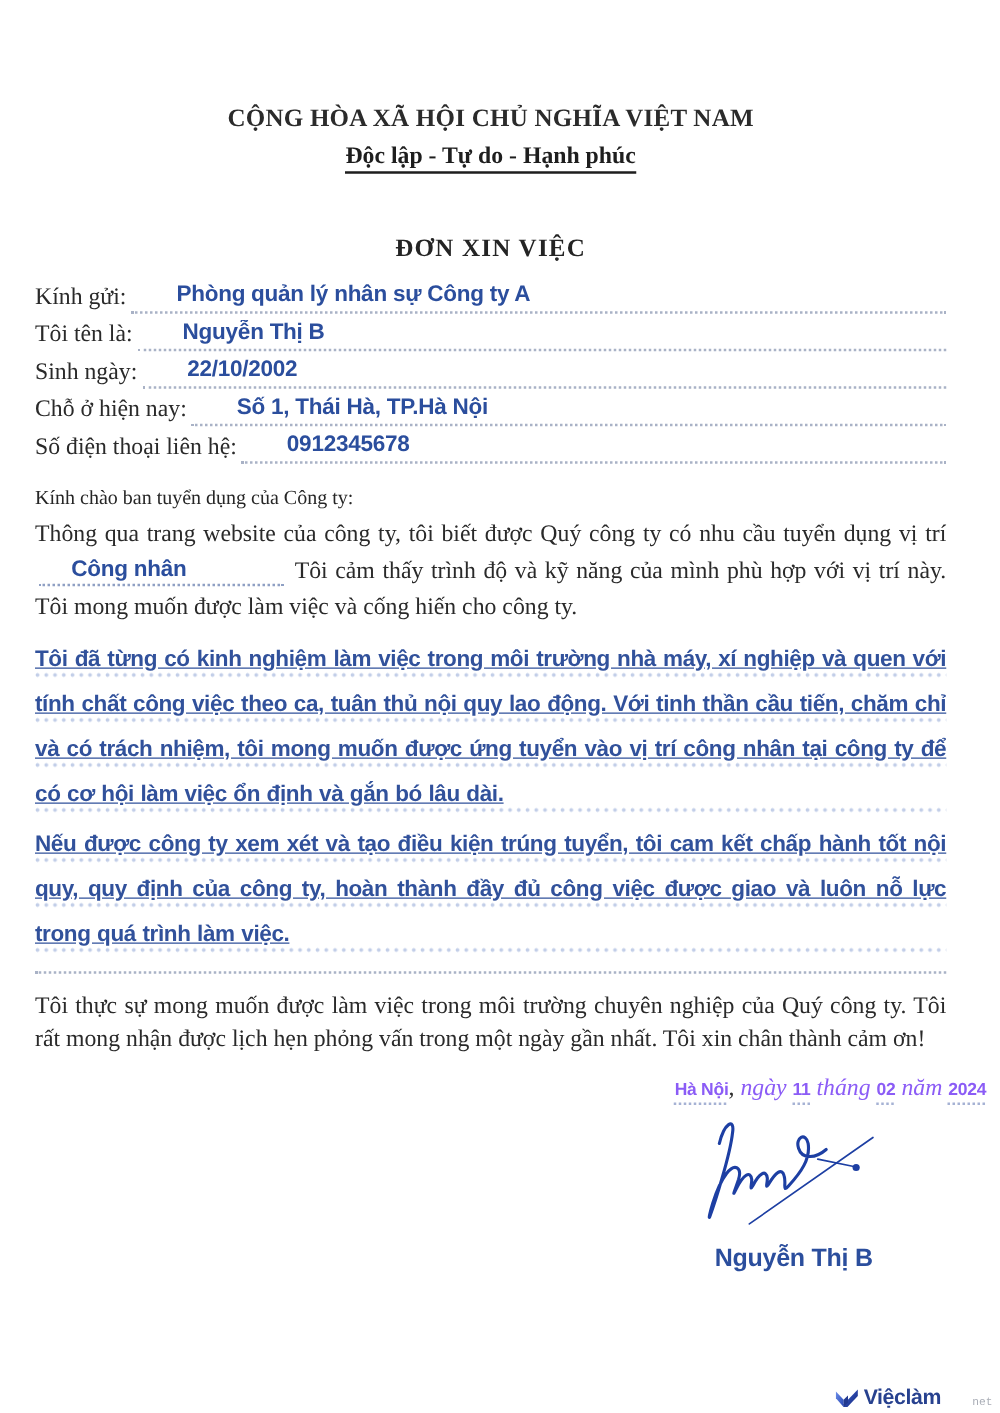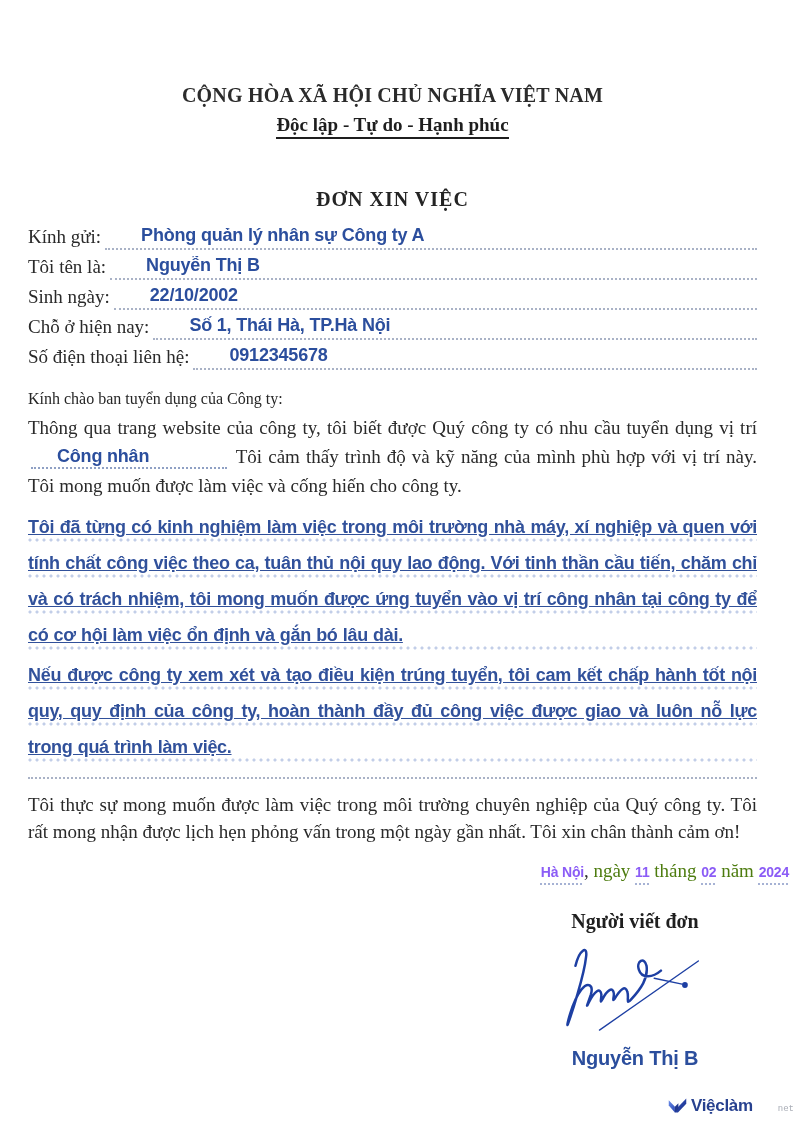--- a/index.html
+++ b/index.html
@@ -142,21 +142,21 @@
   .date-blue {
     font-family: "Liberation Sans", sans-serif;
     font-weight: 700;
     font-size: 14px;
     letter-spacing: -0.2px;
     color: #8b5cf6;
     text-decoration: underline dotted rgba(150,165,205,0.85);
     text-decoration-thickness: 2px;
     text-underline-offset: 6px;
   }
-  .date-serif-italic { color: #4d7c0f; }
+  .date-serif-italic { font-style: italic; color: #8b5cf6; }
   .date-sep { color: #2e2e2e; }
   .sign-block {
     width: 320px;
     margin-left: auto;
     margin-right: -38px;
     text-align: center;
   }
   .signer-title {
     margin-top: 28px;
     font-weight: bold;
@@ -169,23 +169,23 @@
     font-family: "Liberation Sans", sans-serif;
     font-weight: 700;
     font-size: 20px;
     letter-spacing: -0.2px;
     color: #2b4e9d;
   }
   
   .brand {
     position: absolute;
     right: 6px;
-    bottom: 14px;
+    bottom: 1px;
     display: flex;
-    align-items: center;
+    align-items: flex-start;
     gap: 3px;
   }
   .brand-text {
     font-family: "Liberation Sans", sans-serif;
     font-weight: 700;
     font-size: 17px;
     letter-spacing: -0.3px;
     color: #27418f;
   }
   .brand-suffix {
@@ -251,21 +251,20 @@
       <span class="date-blue">Hà Nội</span><span class="date-sep">,</span>
       <span class="date-serif-italic">ngày</span>
       <span class="date-blue">11</span>
       <span class="date-serif-italic">tháng</span>
       <span class="date-blue">02</span>
       <span class="date-serif-italic">năm</span>
       <span class="date-blue">2024</span>
     </div>
 
     <div class="sign-block">
-      <div class="signer-title">Người viết đơn</div>
       <svg class="signature-svg" width="168" height="96" viewBox="0 0 168 100" aria-hidden="true">
         <g fill="none" stroke="#1d3fa3" stroke-linecap="round">
           <path stroke-width="2.6" d="M22,30 C26,13 35,8 33,21 C31,40 18,80 14,91 C12,96 18,68 28,55 C35,46 41,50 38,60 C35,69 32,76 36,68 C42,56 48,52 49,60 C49,65 47,70 50,65 C55,55 61,51 62,59 C62,64 60,68 63,64 C69,54 74,50 76,57 C78,63 74,72 80,65 C90,54 98,43 96,30 C94,20 85,25 88,34 C91,44 103,42 111,35"></path>
           <path stroke-width="1.4" d="M47,97 L150,25"></path>
           <path stroke-width="1.4" d="M104,43 L133,49"></path>
         </g>
         <circle cx="136" cy="50" r="3" fill="#1d3fa3"></circle>
       </svg>
       <div class="signer-name">Nguyễn Thị B</div>
     </div>

